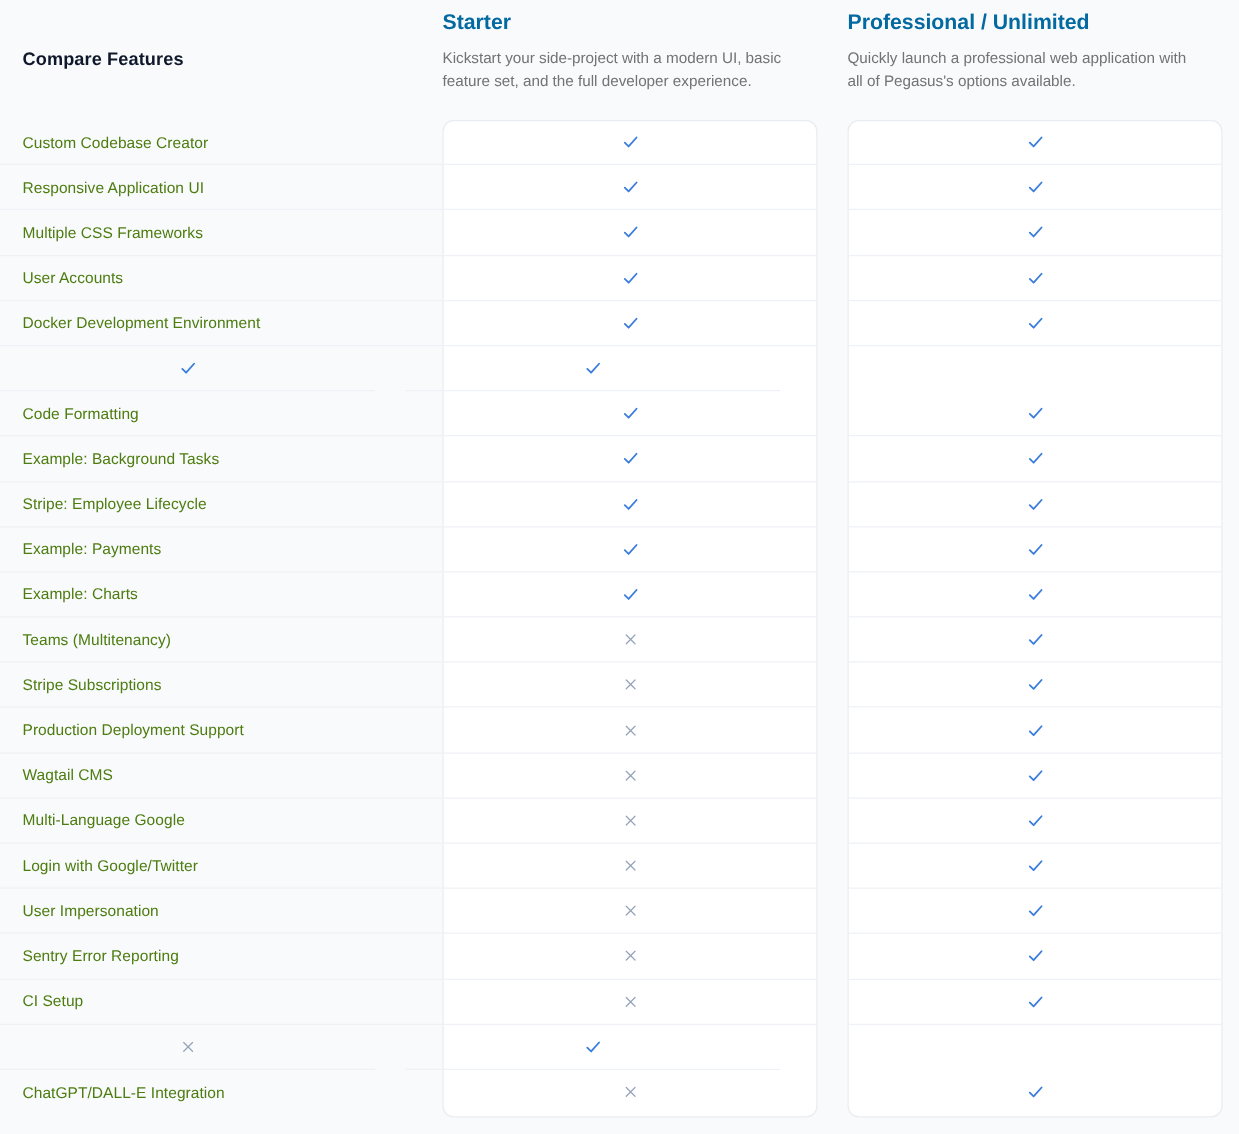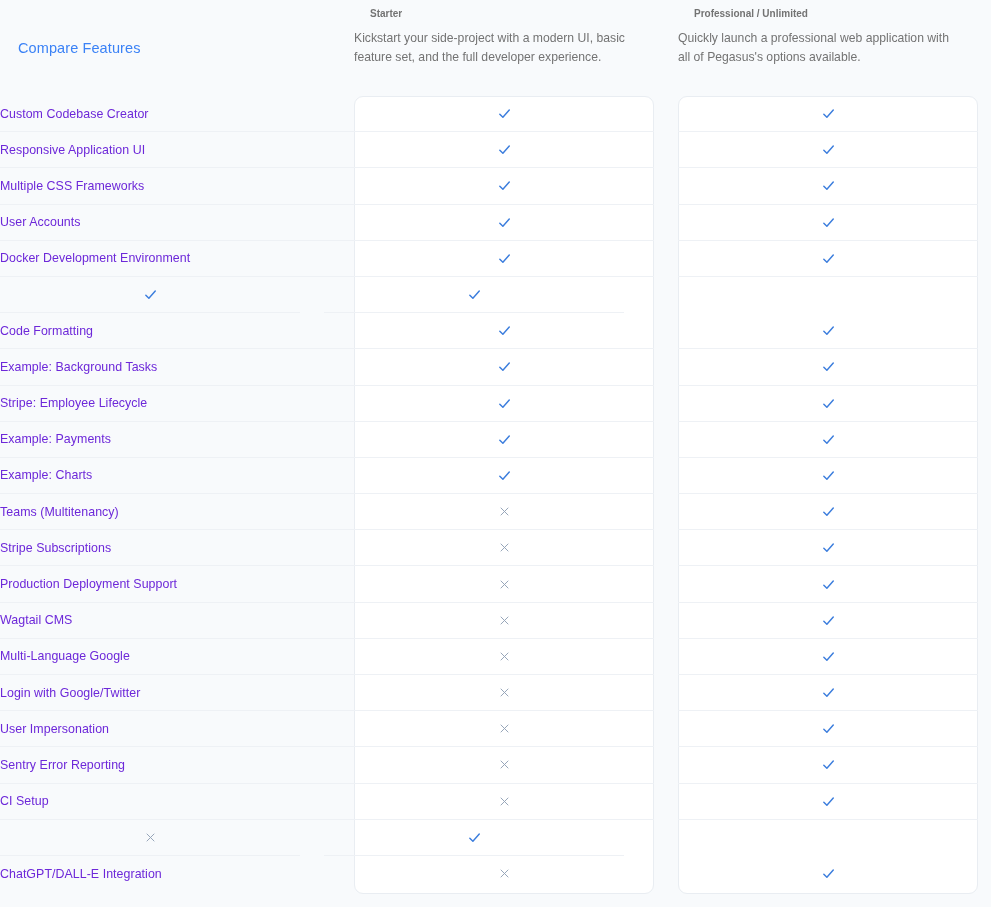--- a/index.html
+++ b/index.html
@@ -35,36 +35,36 @@
   .header-cell-feature {
     width: 354px;
     flex: 0 0 354px;
     display: flex;
     align-items: center;
     height: 96px;
     padding-left: 18px;
   }
   .compare-title {
     font-size: 14.5px;
-    font-weight: normal;
-    color: #3b82f6;
+    font-weight: bold;
+    color: #0f172a;
     letter-spacing: .1px;
   }
   .header-cell-plan {
     flex: 0 0 300px;
     width: 300px;
     padding: 8px 22px 0 0;
   }
   .header-cell-plan.plan-starter { margin-left: 0; }
   .header-cell-plan.plan-pro { margin-left: 24px; }
   .plan-name {
-    font-size: 10px;
+    font-size: 17px;
     font-weight: bold;
-    color: #737373;
-    margin: 0 0 9px 16px;
+    color: #0369a1;
+    margin: 0 0 9px 0;
     line-height: 1.2;
   }
   .plan-desc {
     font-size: 12.2px;
     color: #737373;
     line-height: 1.55;
     margin: 0;
     max-width: 286px;
   }
 
@@ -96,22 +96,23 @@
   .feature-row {
     display: flex;
     align-items: stretch;
     height: 36.2px;
   }
   .cell-feature {
     flex: 0 0 354px;
     width: 354px;
     display: flex;
     align-items: center;
+    padding-left: 18px;
     font-size: 12.4px;
-    color: #6d28d9;
+    color: #4d7c0f;
     border-bottom: 1px solid #eef1f5;
     letter-spacing: .05px;
   }
   .feature-row:first-child .cell-feature { border-top: 1px solid transparent; }
   .cell-plan {
     flex: 0 0 300px;
     width: 300px;
     display: flex;
     align-items: center;
     justify-content: center;

